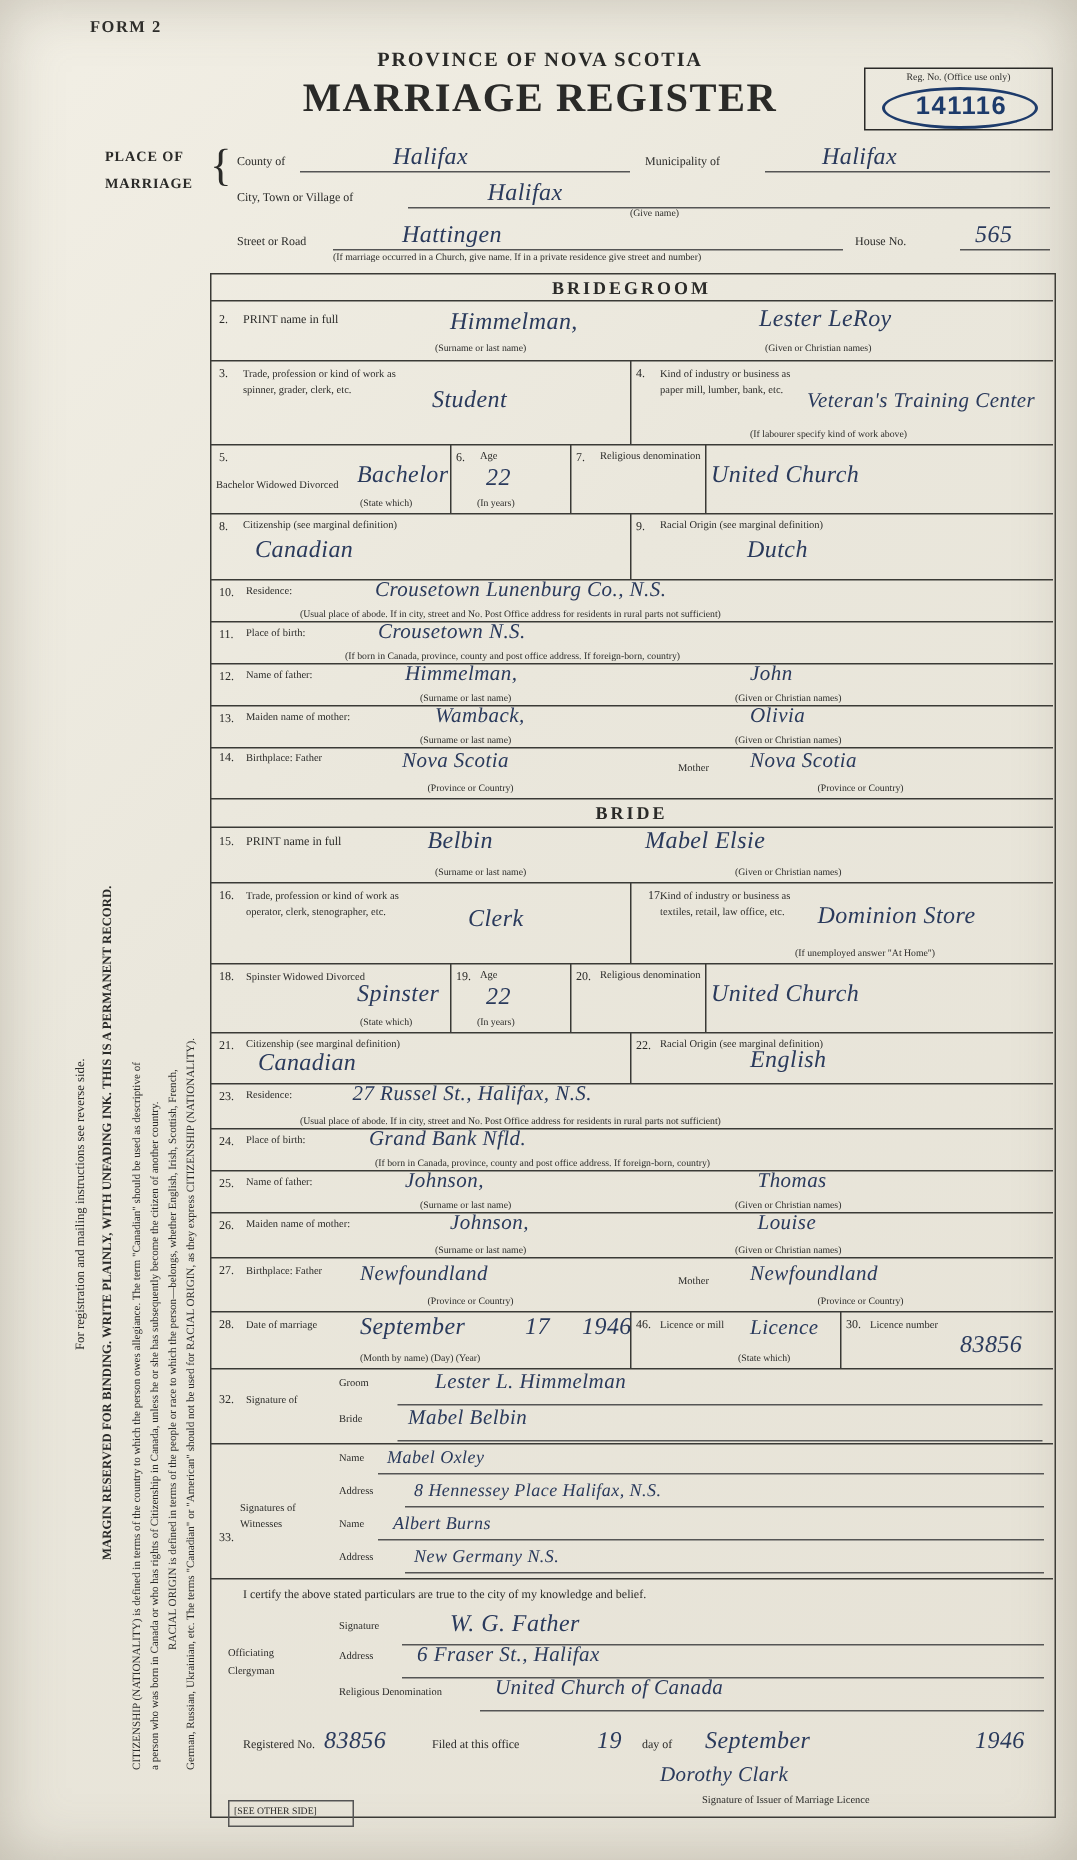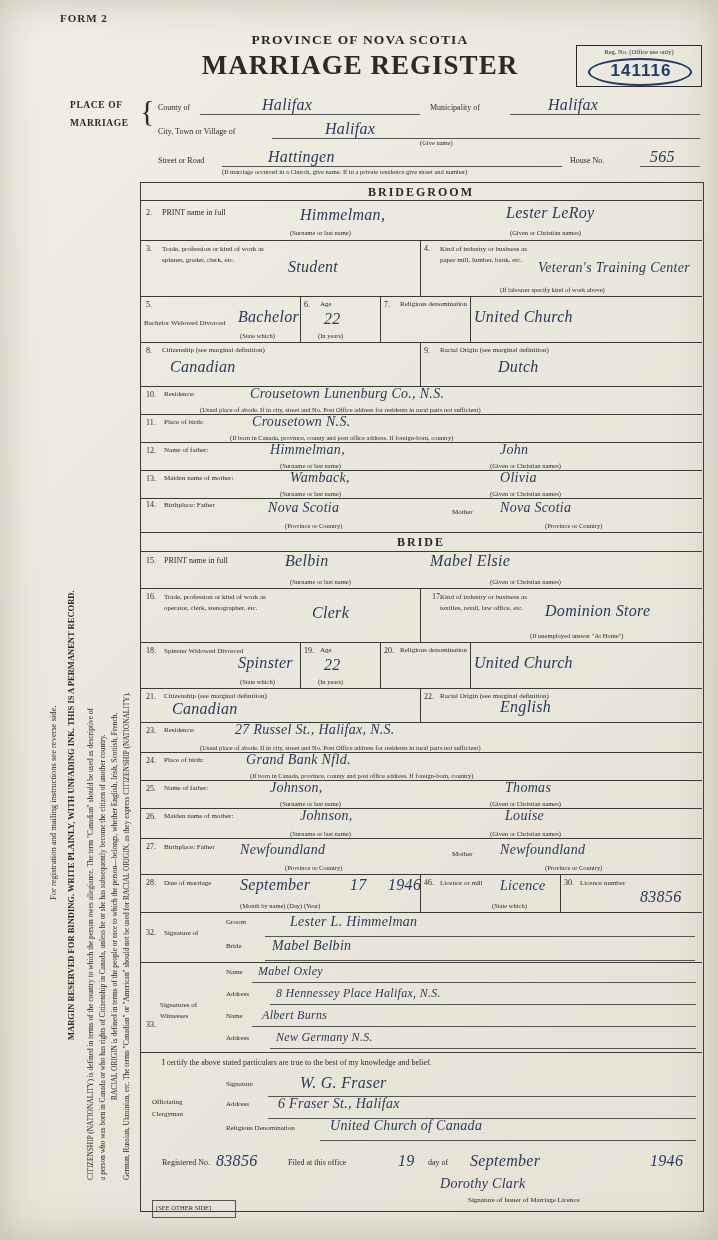--- a/index.html
+++ b/index.html
@@ -305,27 +305,27 @@
   <div class="txt prt xsmall" style="left:226px;top:990px;">Address</div>
   <div class="txt hand hw-sm" style="left:276px;top:986px;">8 Hennessey Place  Halifax, N.S.</div>
   <div class="fieldline" style="left:270px;top:1004px;width:426px;"></div>
   <div class="txt prt xsmall" style="left:226px;top:1012px;">Name</div>
   <div class="txt hand hw-sm" style="left:262px;top:1008px;">Albert Burns</div>
   <div class="fieldline" style="left:252px;top:1026px;width:444px;"></div>
   <div class="txt prt xsmall" style="left:226px;top:1034px;">Address</div>
   <div class="txt hand hw-sm" style="left:276px;top:1030px;">New Germany   N.S.</div>
   <div class="fieldline" style="left:270px;top:1048px;width:426px;"></div>
 
-  <div class="txt prt small" style="left:162px;top:1058px;">I certify the above stated particulars are true to the best of my knowledge and belief.</div>
+  <div class="txt prt small" style="left:162px;top:1058px;">I certify the above stated particulars are true to the city of my knowledge and belief.</div>
 
   <div class="txt prt xsmall" style="left:152px;top:1098px;">Officiating</div>
   <div class="txt prt xsmall" style="left:152px;top:1110px;">Clergyman</div>
 
   <div class="txt prt xsmall" style="left:226px;top:1080px;">Signature</div>
-  <div class="txt hand hw-lg" style="left:300px;top:1074px;">W. G. Fraser</div>
+  <div class="txt hand hw-lg" style="left:300px;top:1074px;">W. G. Father</div>
   <div class="fieldline" style="left:268px;top:1096px;width:428px;"></div>
 
   <div class="txt prt xsmall" style="left:226px;top:1100px;">Address</div>
   <div class="txt hand hw-md" style="left:278px;top:1096px;">6 Fraser St., Halifax</div>
   <div class="fieldline" style="left:268px;top:1118px;width:428px;"></div>
 
   <div class="txt prt xsmall" style="left:226px;top:1124px;">Religious Denomination</div>
   <div class="txt hand hw-md" style="left:330px;top:1118px;">United Church of Canada</div>
   <div class="fieldline" style="left:320px;top:1140px;width:376px;"></div>
 

